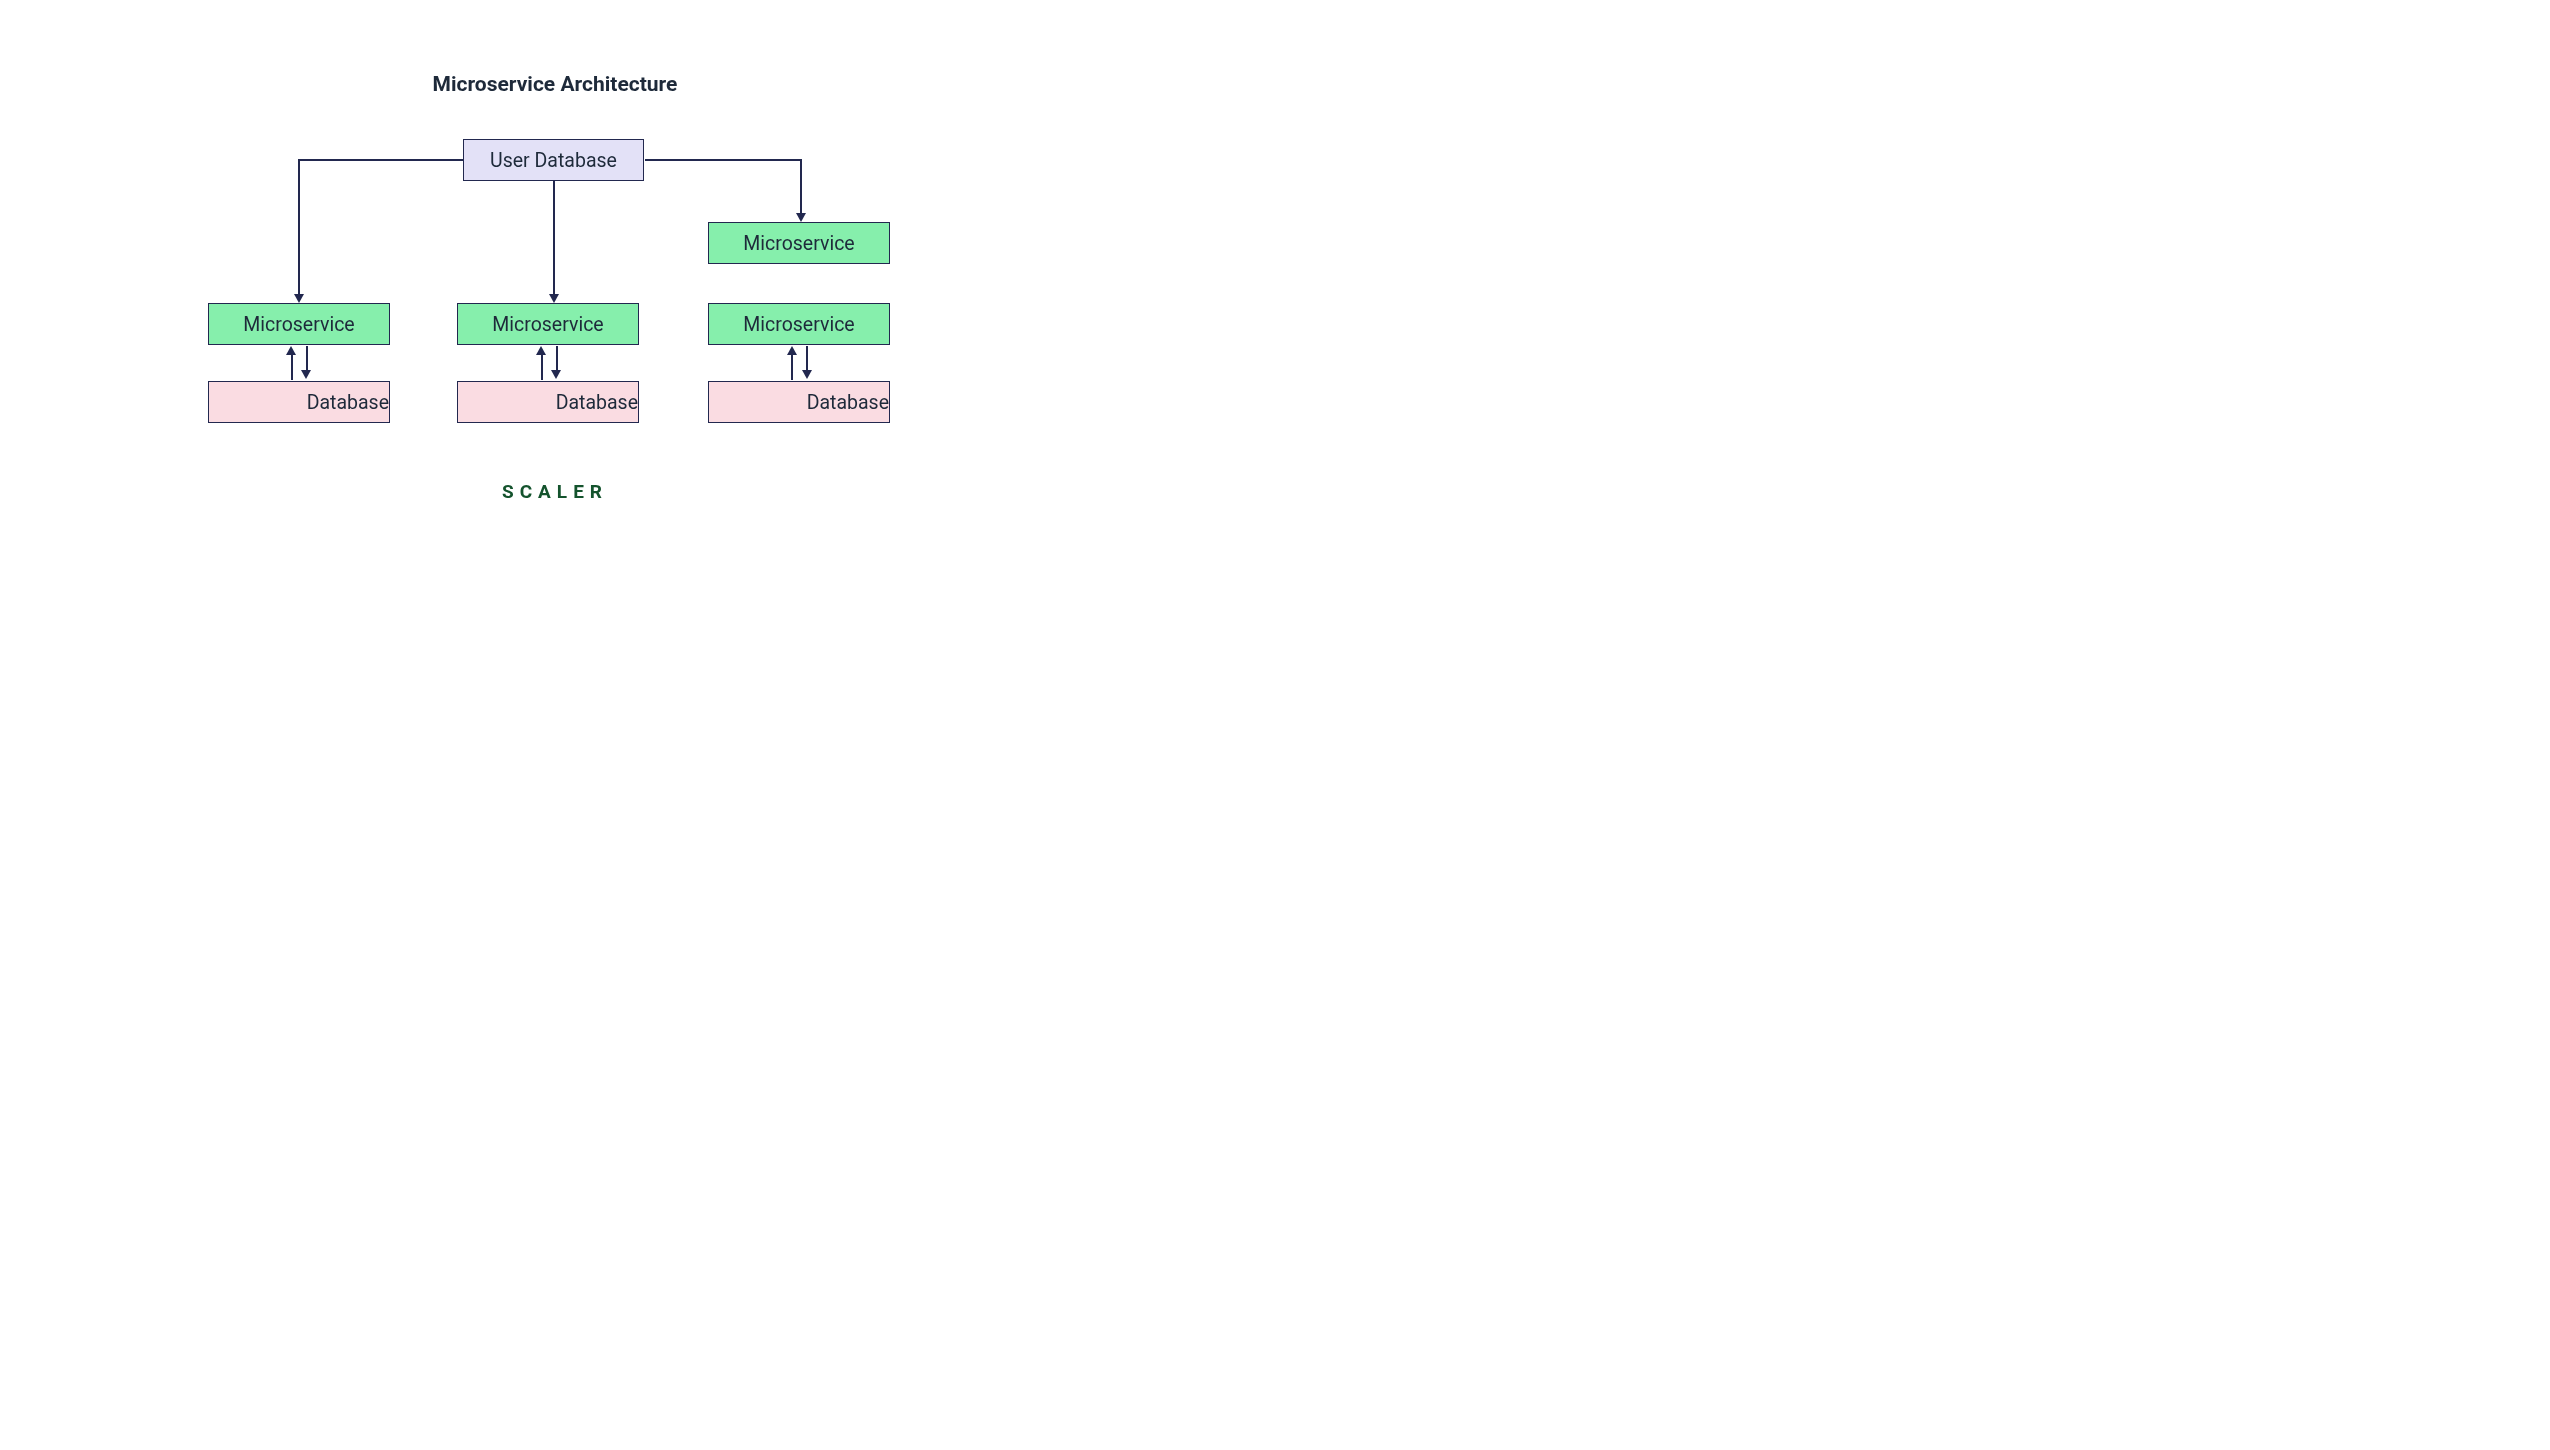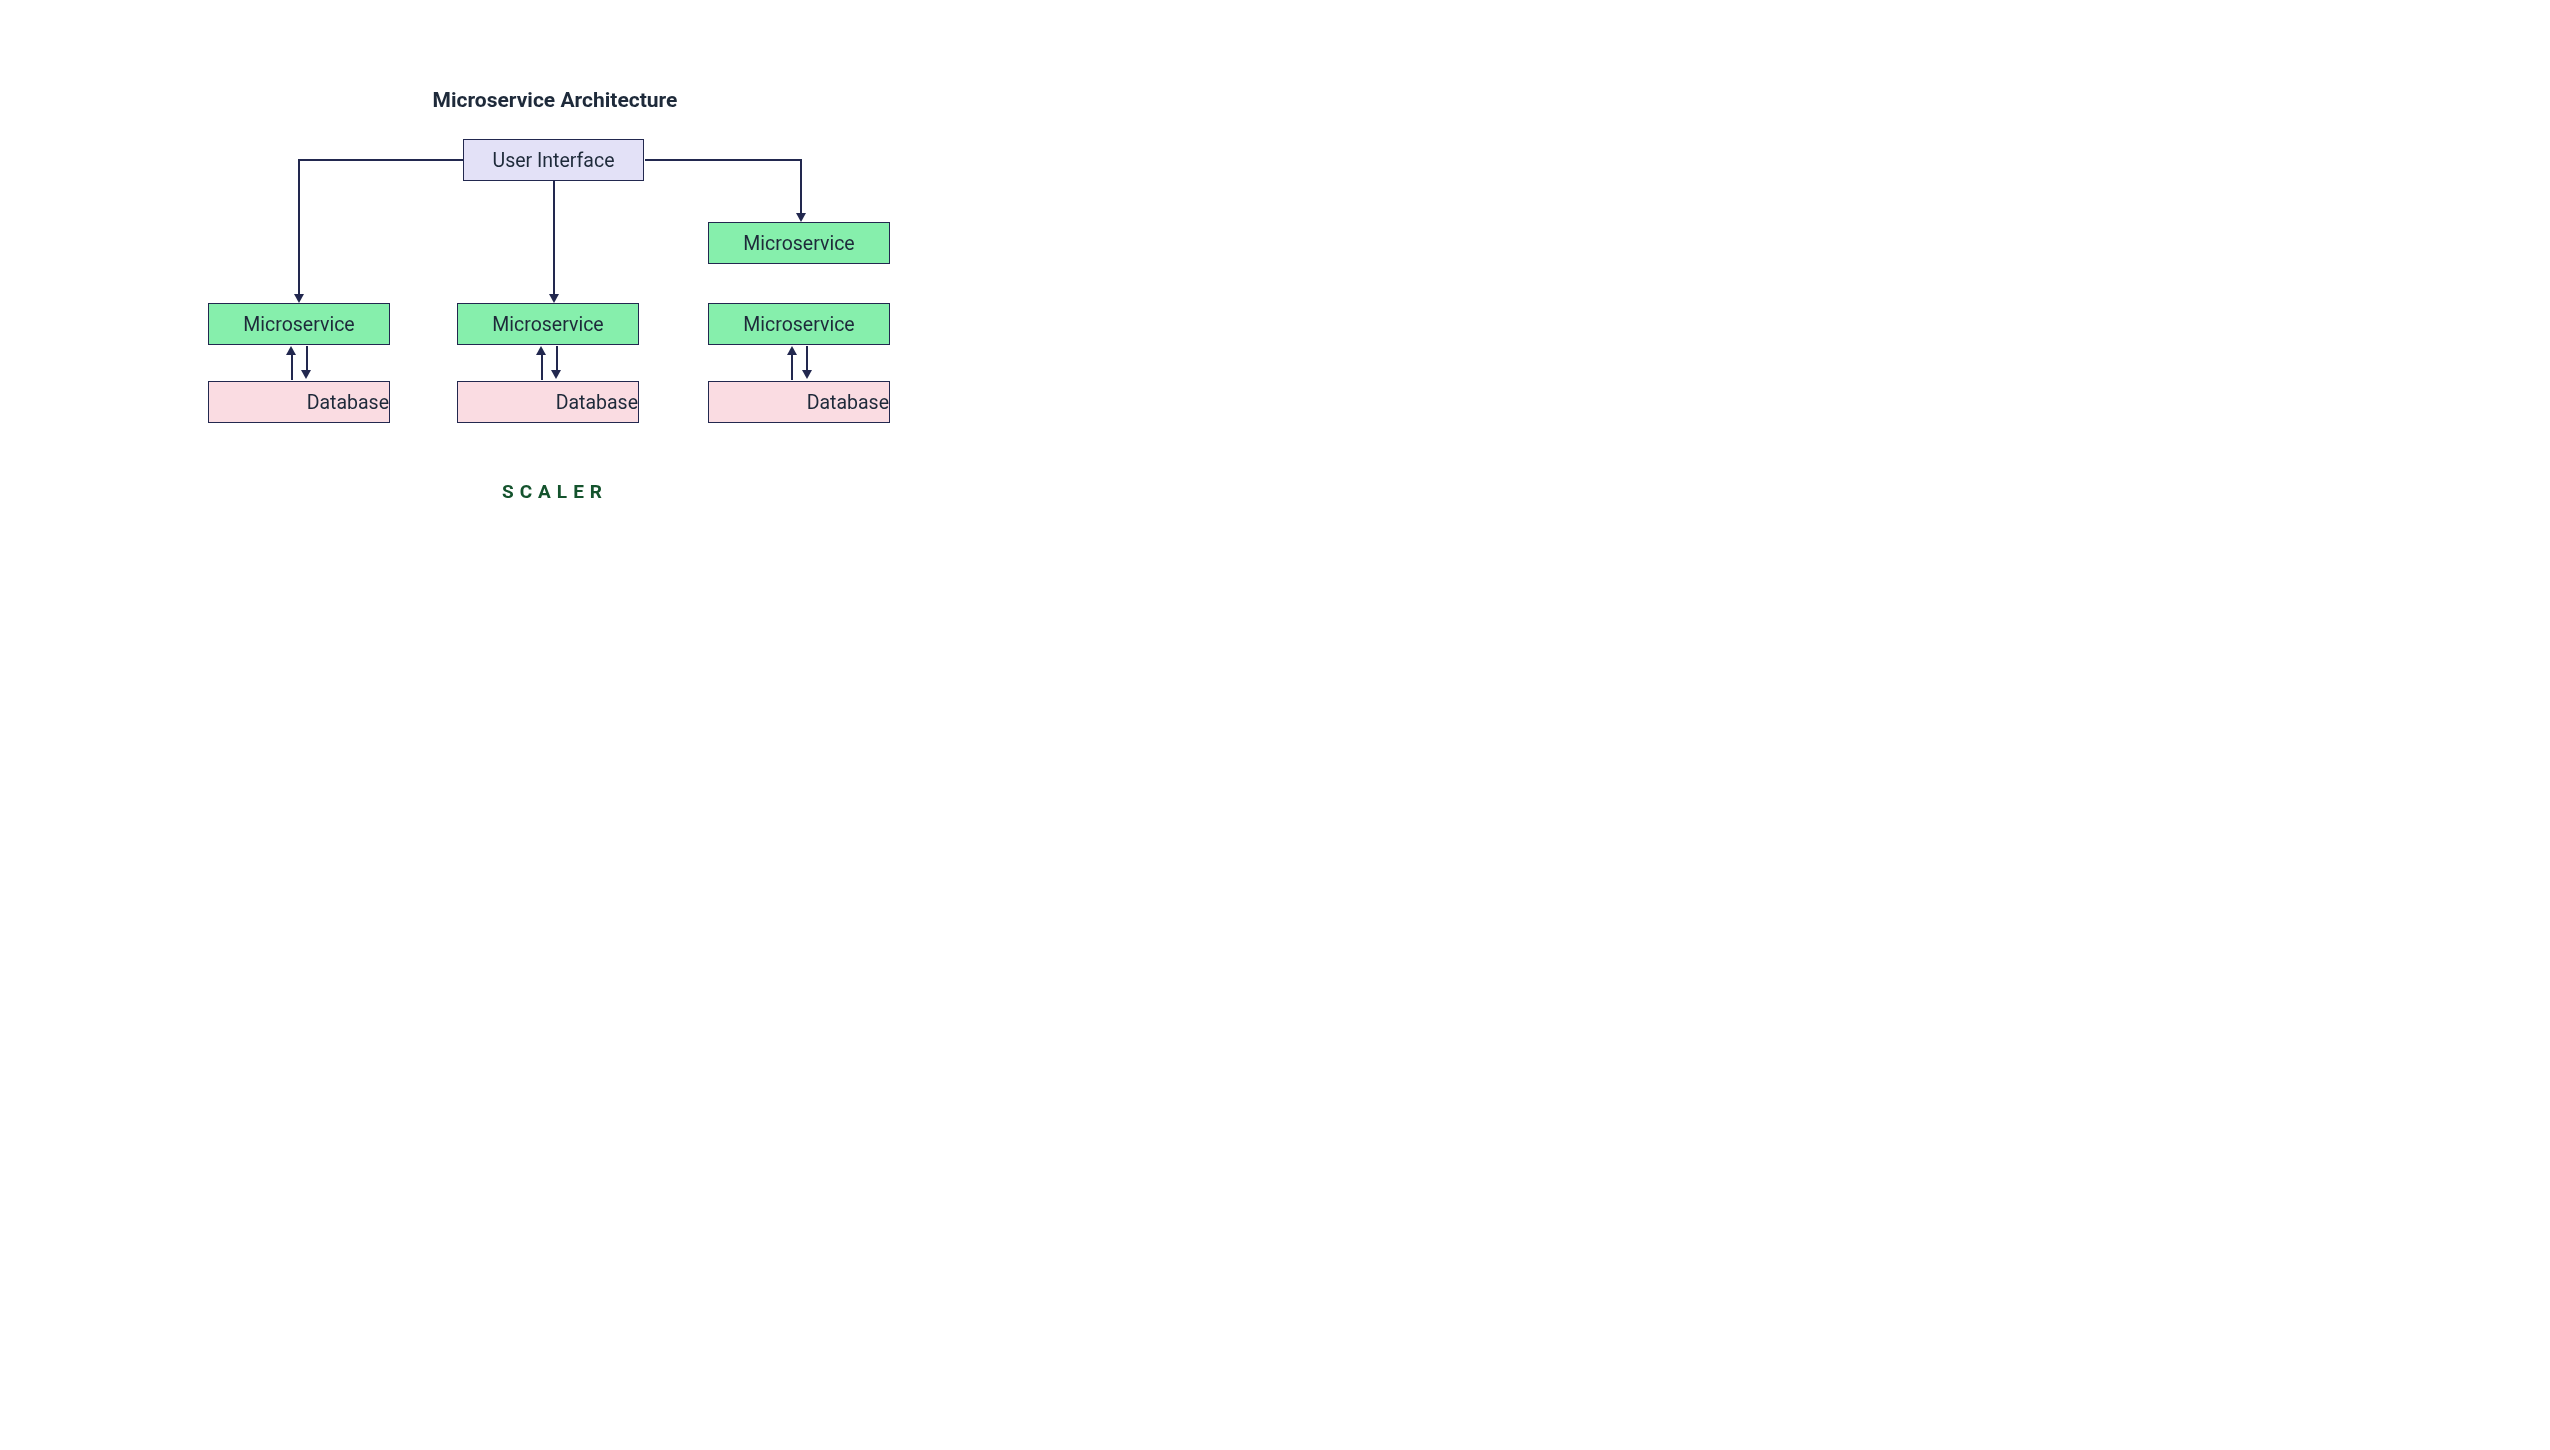--- a/index.html
+++ b/index.html
@@ -5,21 +5,21 @@
   * { box-sizing: border-box; margin: 0; padding: 0; }
   body {
     font-family: -apple-system, BlinkMacSystemFont, "Segoe UI", Roboto, Helvetica, Arial, sans-serif;
     background: #ffffff;
     width: 1110px;
     height: 631px;
     position: relative;
   }
   .title {
     position: absolute;
-    top: 88px;
+    top: 72px;
     left: 0;
     width: 100%;
     text-align: center;
     font-size: 21px;
     font-weight: 700;
     color: #1e2a3a;
   }
   .box {
     position: absolute;
     border: 1.5px solid #22284f;
@@ -70,21 +70,21 @@
     margin-top: -4.5px;
     margin-left: 15px;
   }
 </style>
 </head>
 <body>
 
 <div class="title">Microservice Architecture</div>
 
 <div class="box ui-box" style="left:463px; top:139px; width:181px; height:42px;">
-  <span>User Interface</span>
+  <span>User Database</span>
 </div>
 
 <div class="arrow-line" style="left:298px; top:159px; width:165px; height:1.5px;"></div>
 <div class="arrow-line" style="left:298px; top:159px; width:1.5px; height:136px;"></div>
 <div class="arrow-head-down" style="left:294px; top:294px;"></div>
 
 <div class="arrow-line" style="left:553px; top:181px; width:1.5px; height:115px;"></div>
 <div class="arrow-head-down" style="left:549px; top:294px;"></div>
 
 <div class="arrow-line" style="left:645px; top:159px; width:157px; height:1.5px;"></div>

